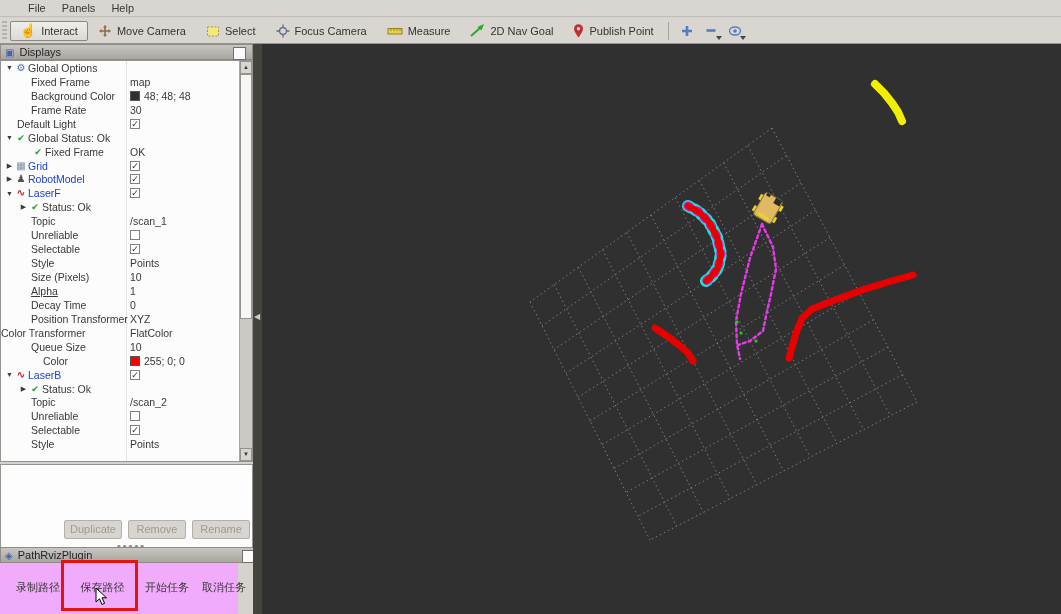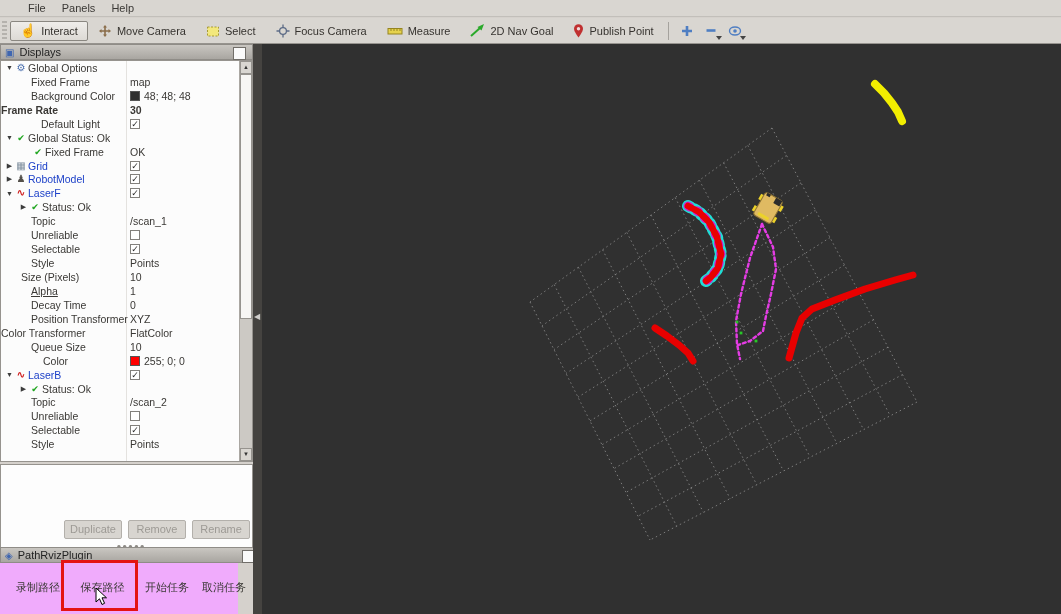--- a/index.html
+++ b/index.html
@@ -180,27 +180,27 @@
             <span>map</span>
           </span>
         </div>
         <div class="trow" style="padding-left: 30px;">
           <span class="lbl">Background Color</span>
           <span class="val">
             <span class="swatch" style="background: rgb(48, 48, 48);"></span>
             <span>48; 48; 48</span>
           </span>
         </div>
-        <div class="trow" style=" font-weight: bold;">
+        <div class="trow" style="padding-left: 30px;">
           <span class="lbl">Frame Rate</span>
           <span class="val">
             <span>30</span>
           </span>
         </div>
-        <div class="trow" style="padding-left: 40px;">
+        <div class="trow" style="padding-left: 16px;">
           <span class="lbl">Default Light</span>
           <span class="val">
             <span class="cbx">✓</span>
           </span>
         </div>
         <div class="trow" style="padding-left: 4px;">
           <span class="exp">▼</span>
           <span class="ticon ticon-check">✔</span>
           <span class="lbl">Global Status: Ok</span>
           <span class="val"></span>
@@ -259,21 +259,21 @@
           <span class="val">
             <span class="cbx">✓</span>
           </span>
         </div>
         <div class="trow" style="padding-left: 30px;">
           <span class="lbl">Style</span>
           <span class="val">
             <span>Points</span>
           </span>
         </div>
-        <div class="trow" style="padding-left: 20px;">
+        <div class="trow" style="padding-left: 30px;">
           <span class="lbl">Size (Pixels)</span>
           <span class="val">
             <span>10</span>
           </span>
         </div>
         <div class="trow" style="padding-left: 30px; text-decoration: underline;">
           <span class="lbl">Alpha</span>
           <span class="val">
             <span>1</span>
           </span>

